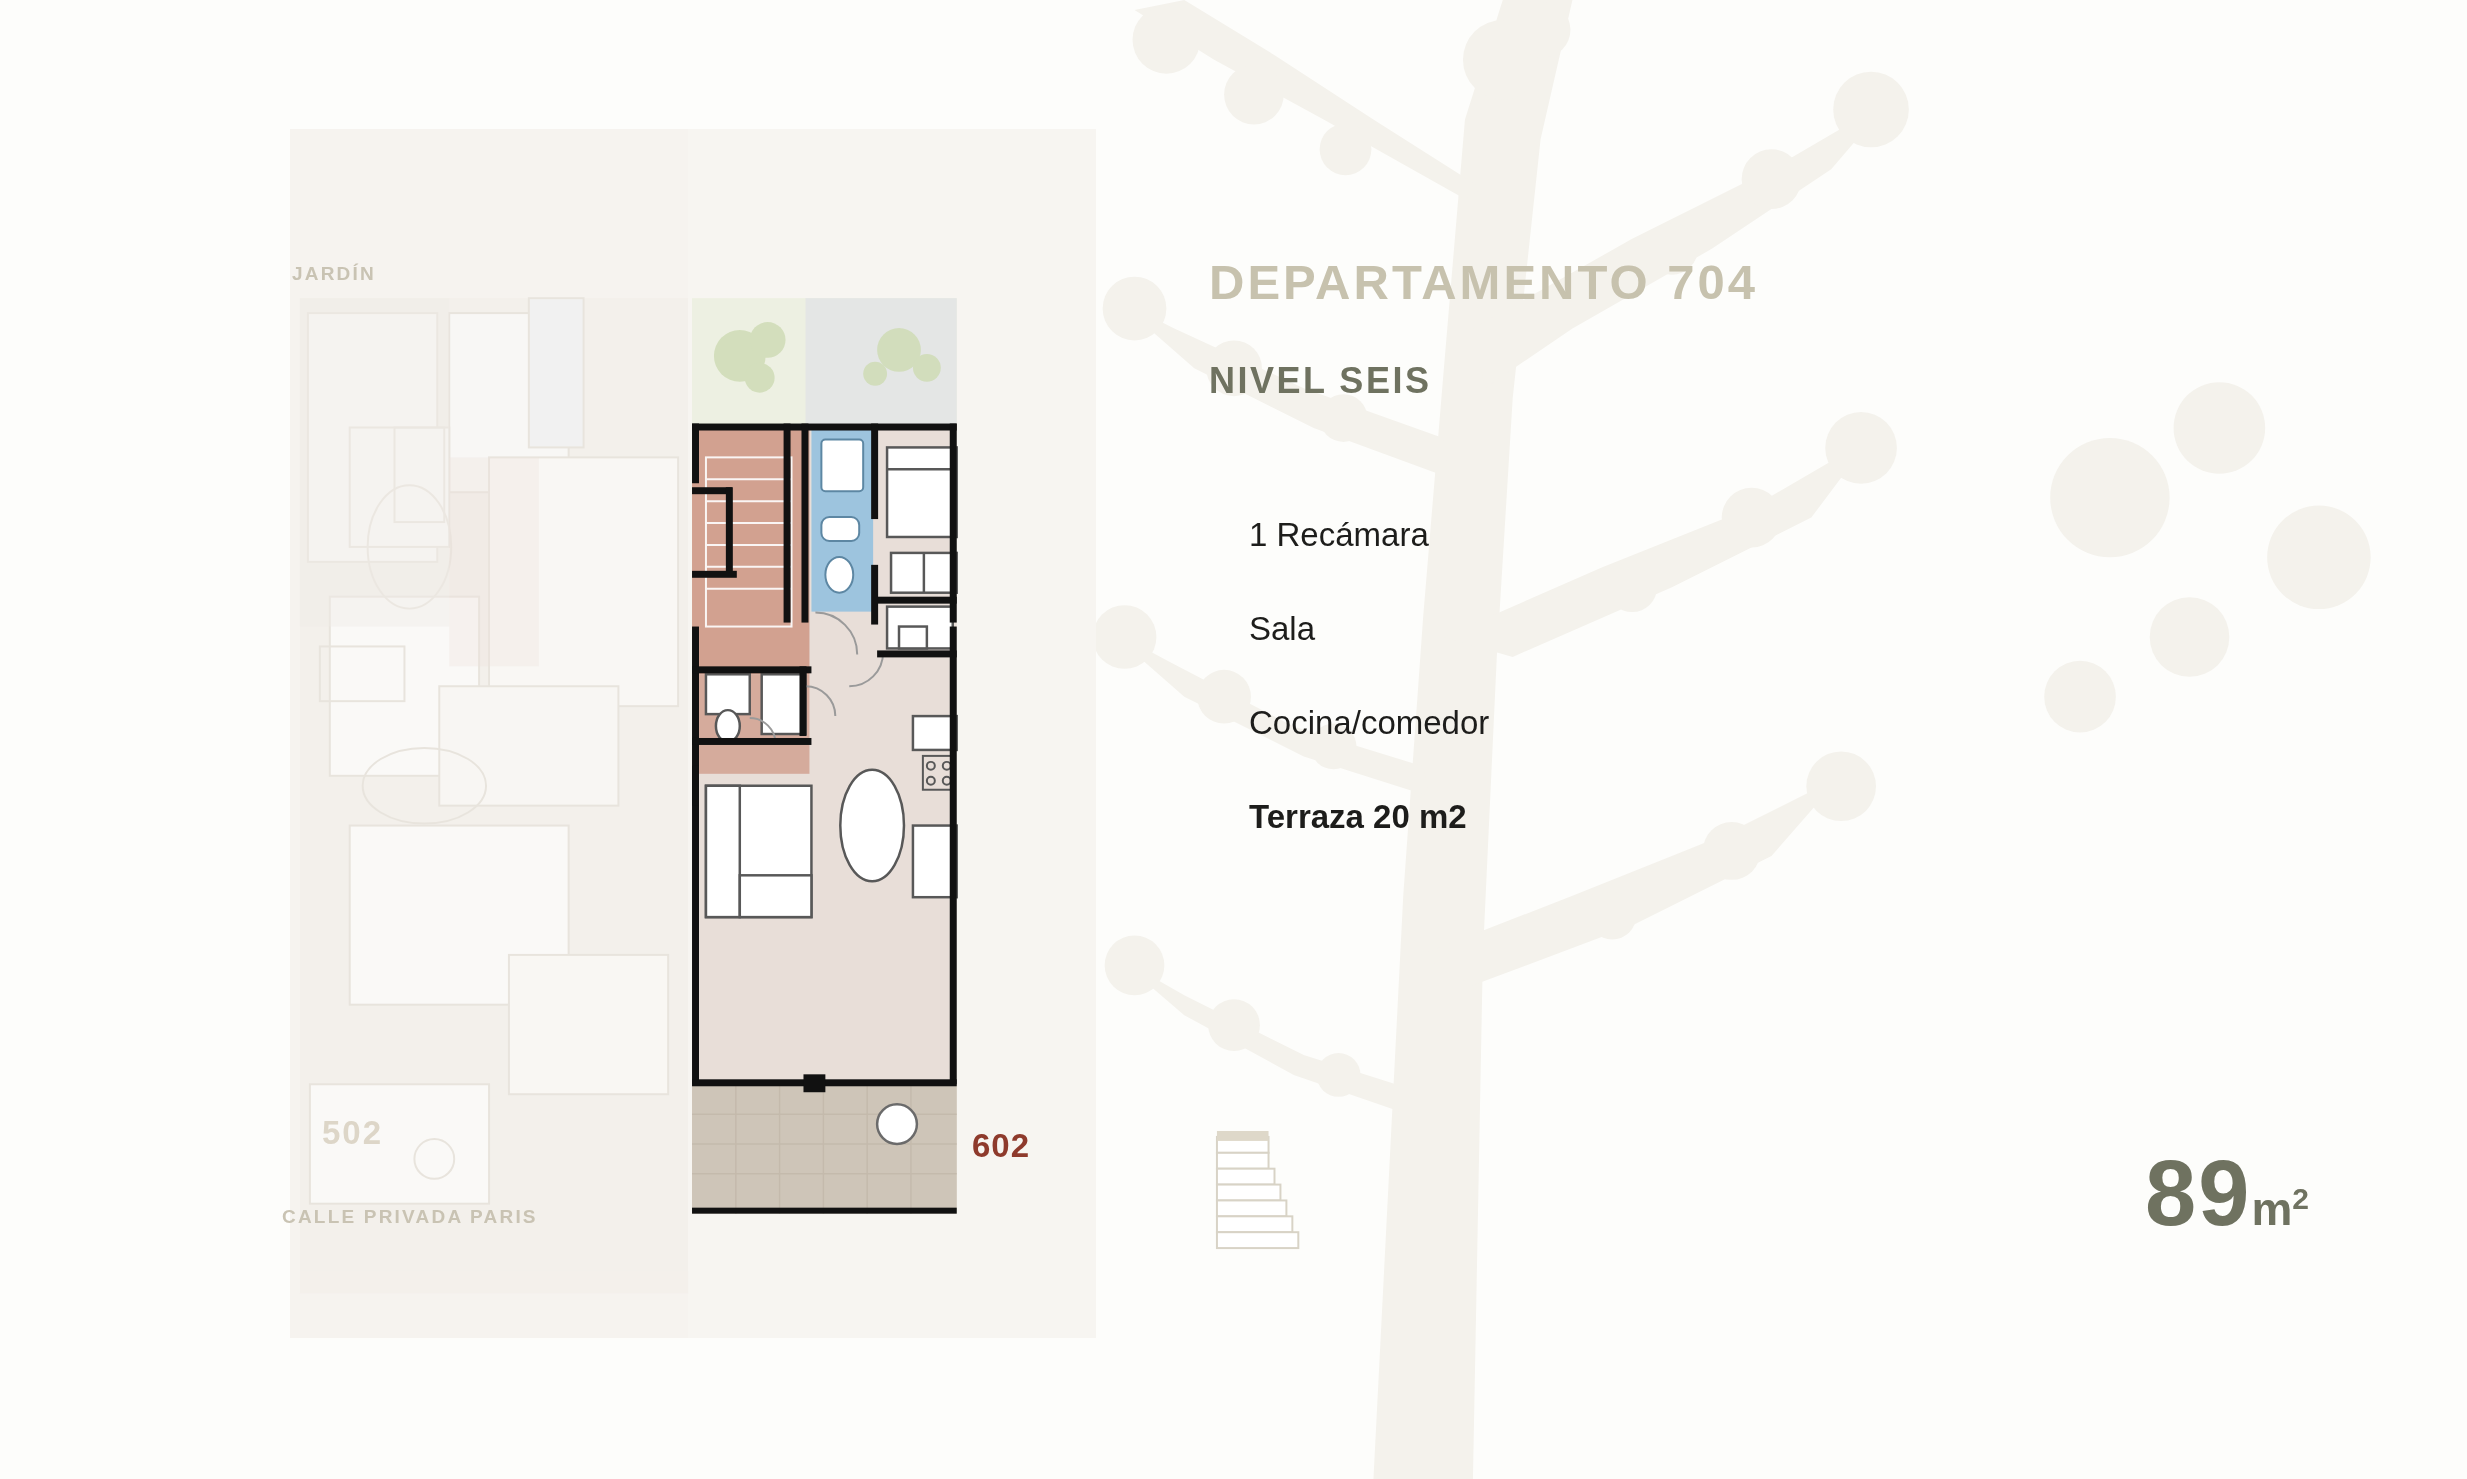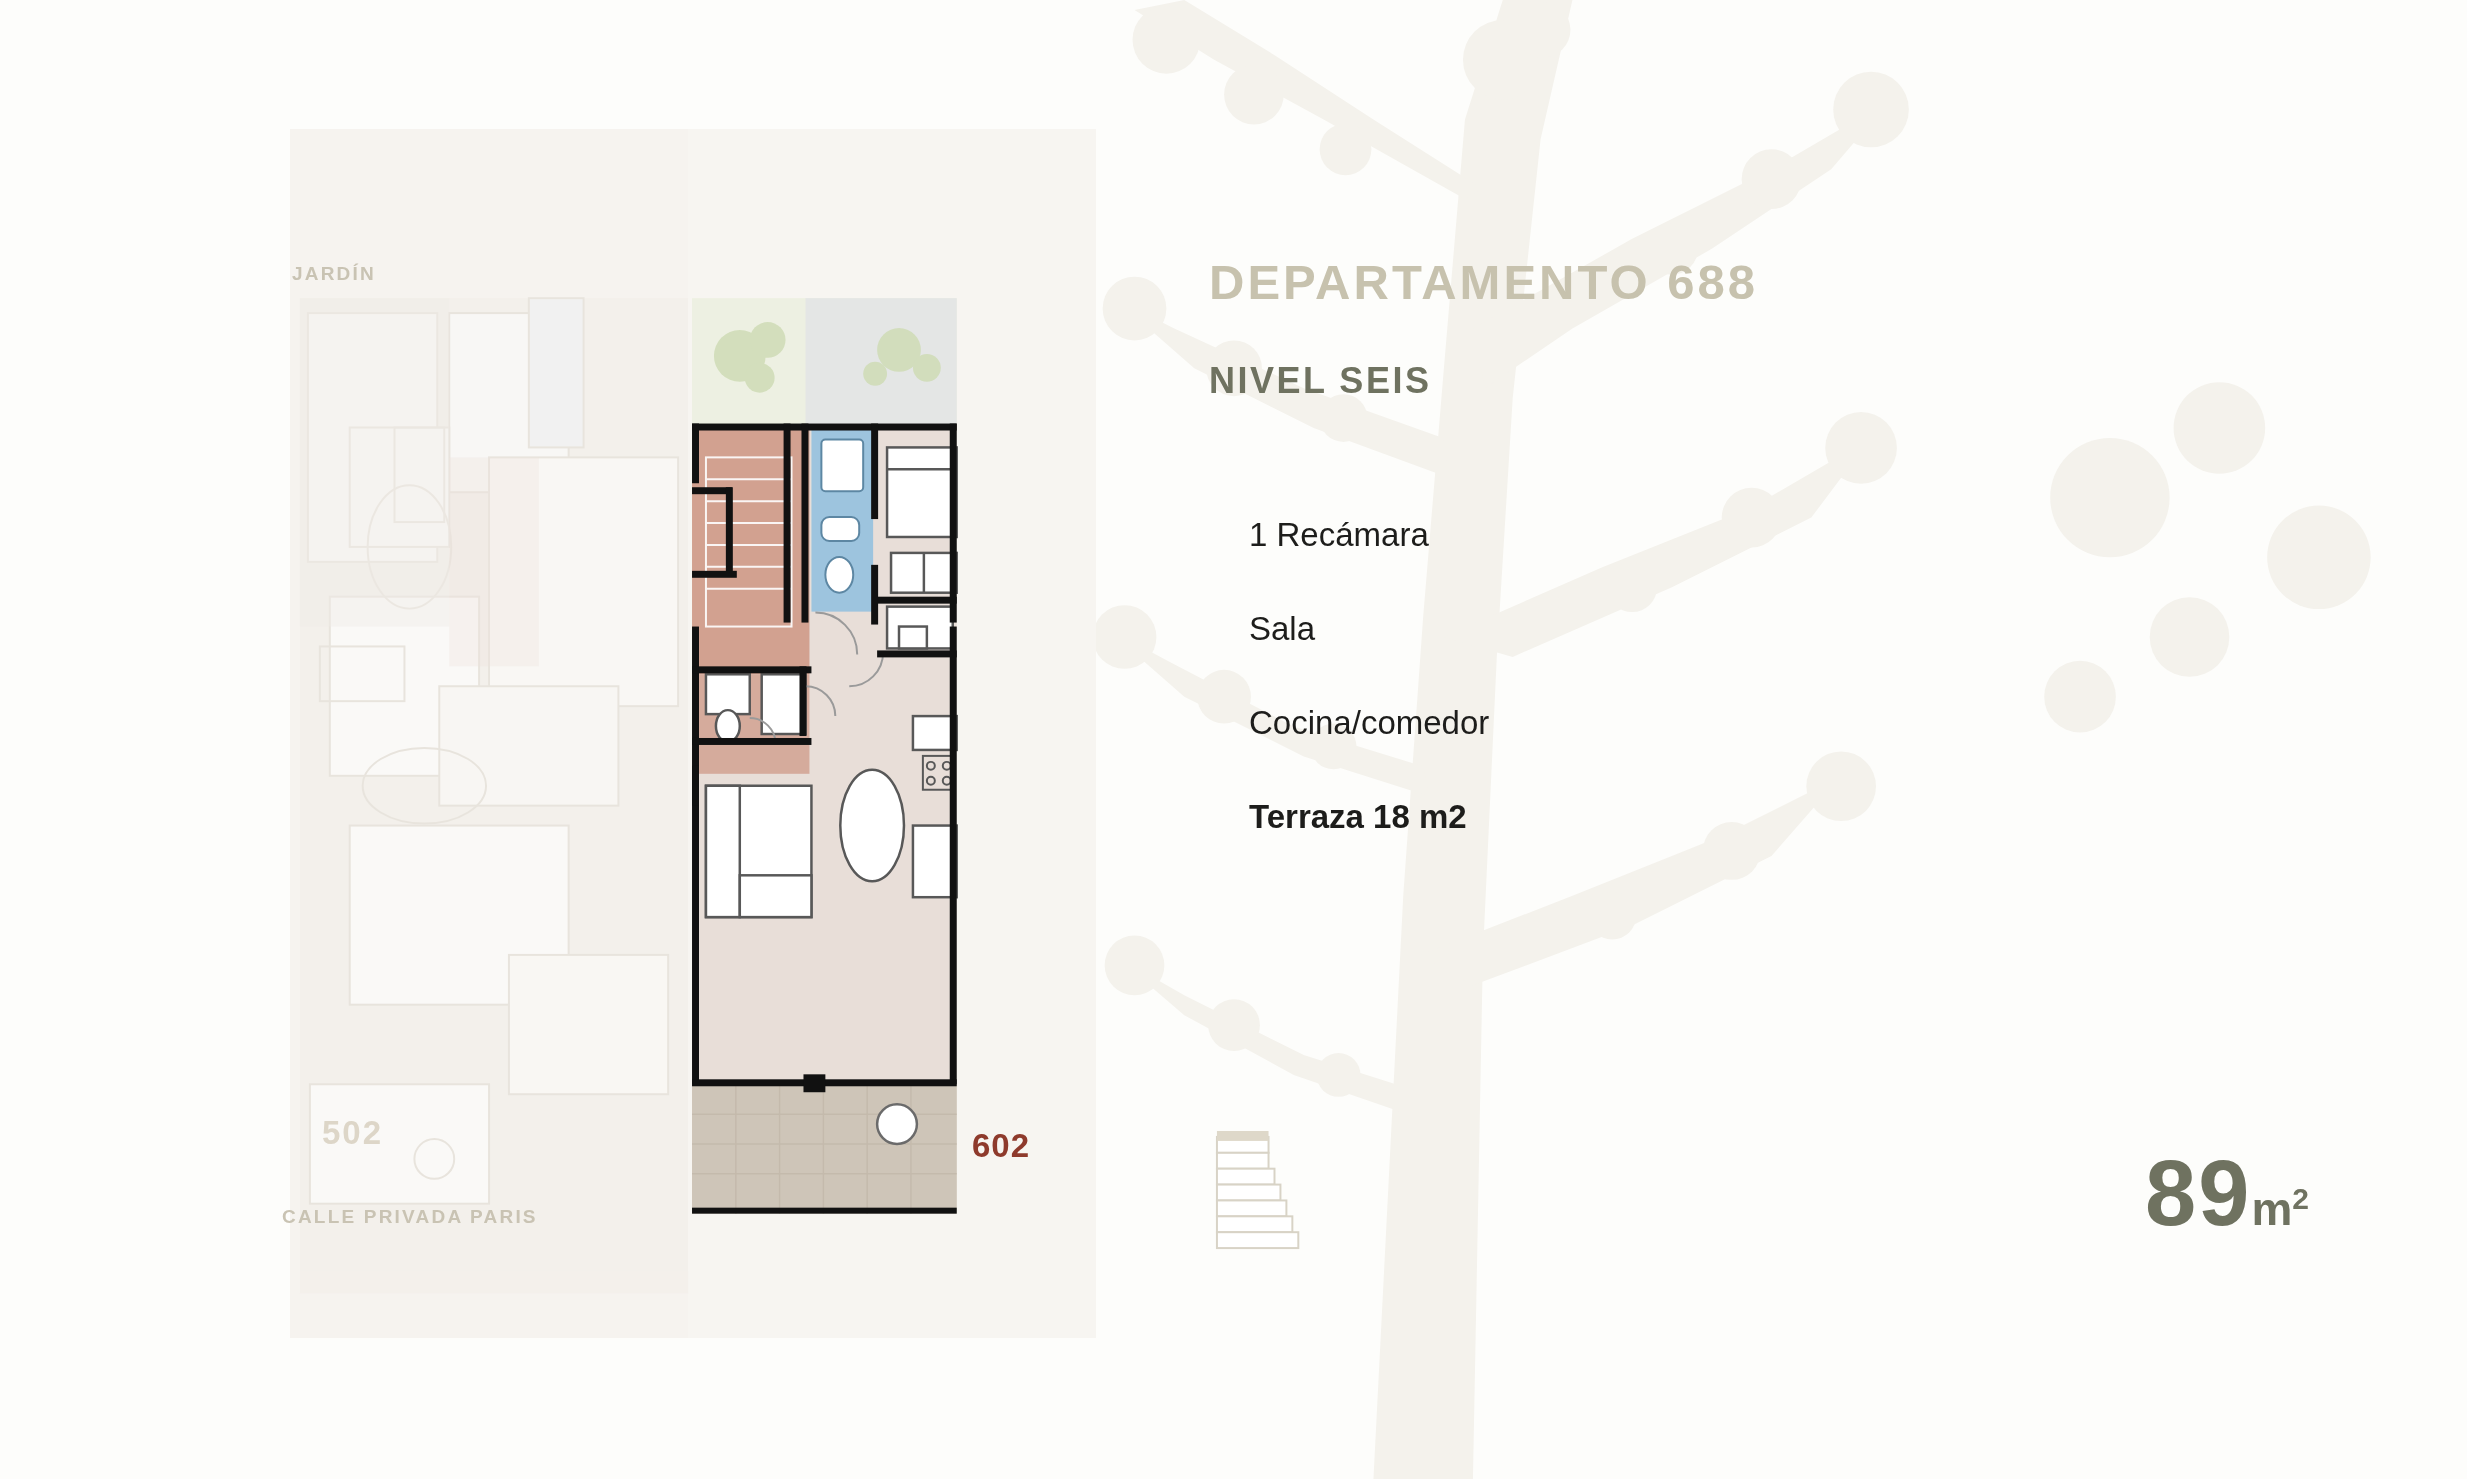--- a/index.html
+++ b/index.html
@@ -348,28 +348,28 @@
       <rect x="404" y="640" width="7" height="40"></rect>
     </g>
   </svg>
 
   <div class="label-jardin" style="left:2px;top:134px;">JARDÍN</div>
   <div class="label-calle" style="left:-8px;top:1077px;">CALLE PRIVADA PARIS</div>
   <div class="label-601" style="left:32px;top:985px;">502</div>
   <div class="label-602" style="left:682px;top:998px;">602</div>
 </div>
 
-<div class="title">DEPARTAMENTO 688</div>
+<div class="title">DEPARTAMENTO 704</div>
 <div class="subtitle">NIVEL SEIS</div>
 
 <ul class="features">
   <li>1 Recámara</li>
   <li>Sala</li>
   <li>Cocina/comedor</li>
-  <li class="bold">Terraza 18 m2</li>
+  <li class="bold">Terraza 20 m2</li>
 </ul>
 
 <svg class="stairs-icon" viewBox="0 0 130 130">
   <g fill="#ffffff" stroke="#d8d3c6" stroke-width="2">
     <rect x="8" y="8" width="52" height="16"></rect>
     <rect x="8" y="24" width="52" height="16"></rect>
     <rect x="8" y="40" width="58" height="16"></rect>
     <rect x="8" y="56" width="64" height="16"></rect>
     <rect x="8" y="72" width="70" height="16"></rect>
     <rect x="8" y="88" width="76" height="16"></rect>

